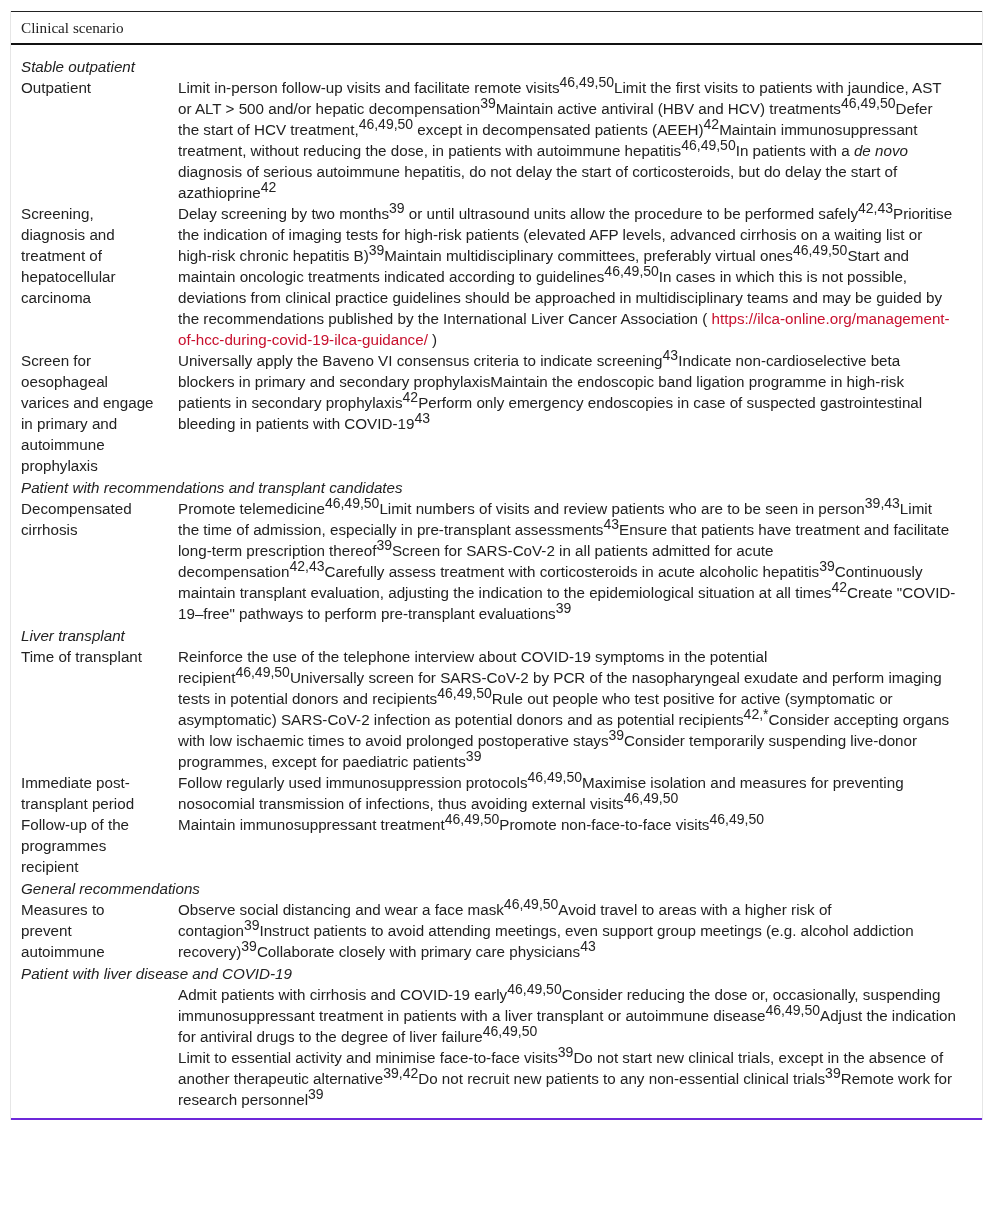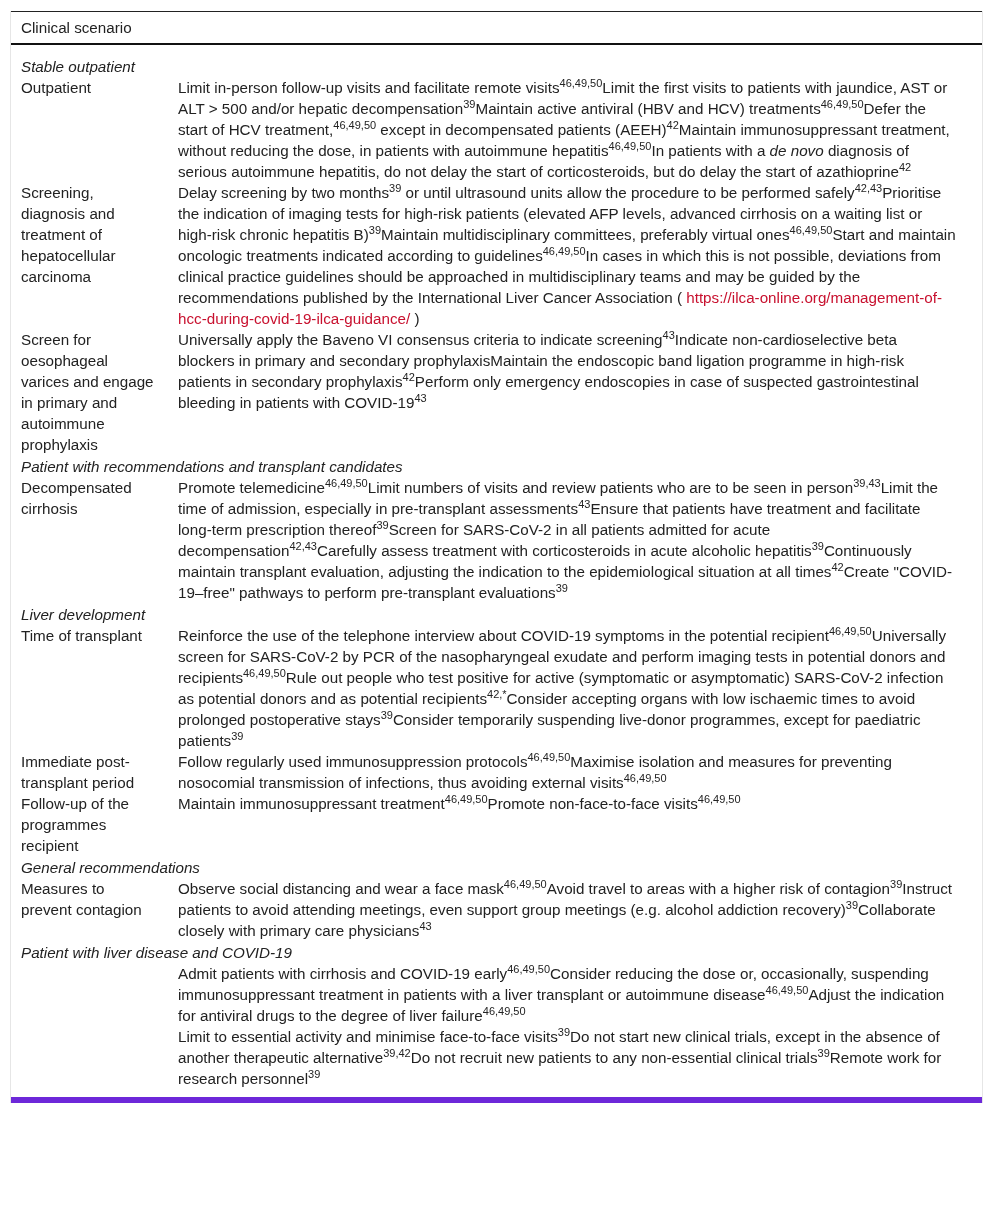--- a/index.html
+++ b/index.html
@@ -24,33 +24,34 @@
       border-collapse: collapse;
       line-height: 21px;
     }
     thead th {
       text-align: left;
       font-weight: normal;
       padding: 5px 10px 5px 10px;
       border-top: 1px solid #222222;
       border-bottom: 2px solid #111111;
       height: 21px;
+      font-family: Liberation Serif, serif;
     }
     tbody td {
       vertical-align: top;
       padding: 0 10px;
     }
-    tbody tr:last-child td { padding-bottom: 8px; border-bottom: 6px solid #6d28d9; }
+    tbody tr:last-child td { padding-bottom: 8px; border-bottom: 2px solid #6d28d9; }
     td.section {
       font-style: italic;
       padding-top: 1px;
     }
     td.scenario { width: 137px; padding-right: 10px; }
     td.rec { padding-right: 25px; }
-    sup { font-size: 11px; line-height: 0; vertical-align: 6px; }
+    sup { font-size: 14px; line-height: 0; vertical-align: 6px; }
     a.link { color: #c8102e; text-decoration: none; }
     em { font-style: italic; margin-top: 26px; }
     .first-section td { padding-top: 11px; }
   </style>
 </head>
 <body>
 
 <div class="table-wrap">
   <table>
     <thead>
@@ -75,39 +76,39 @@
           <td class="rec">Universally apply the Baveno VI consensus criteria to indicate screening<sup>43</sup>Indicate non-cardioselective beta blockers in primary and secondary prophylaxisMaintain the endoscopic band ligation programme in high-risk patients in secondary prophylaxis<sup>42</sup>Perform only emergency endoscopies in case of suspected gastrointestinal bleeding in patients with COVID-19<sup>43</sup></td>
         </tr>
         <tr>
           <td colspan="2" class="section">Patient with recommendations and transplant candidates</td>
         </tr>
         <tr>
           <td class="scenario">Decompensated cirrhosis</td>
           <td class="rec">Promote telemedicine<sup>46,49,50</sup>Limit numbers of visits and review patients who are to be seen in person<sup>39,43</sup>Limit the time of admission, especially in pre-transplant assessments<sup>43</sup>Ensure that patients have treatment and facilitate long-term prescription thereof<sup>39</sup>Screen for SARS-CoV-2 in all patients admitted for acute decompensation<sup>42,43</sup>Carefully assess treatment with corticosteroids in acute alcoholic hepatitis<sup>39</sup>Continuously maintain transplant evaluation, adjusting the indication to the epidemiological situation at all times<sup>42</sup>Create "COVID-19–free" pathways to perform pre-transplant evaluations<sup>39</sup></td>
         </tr>
         <tr>
-          <td colspan="2" class="section">Liver development</td>
+          <td colspan="2" class="section">Liver transplant</td>
         </tr>
         <tr>
           <td class="scenario">Time of transplant</td>
           <td class="rec">Reinforce the use of the telephone interview about COVID-19 symptoms in the potential recipient<sup>46,49,50</sup>Universally screen for SARS-CoV-2 by PCR of the nasopharyngeal exudate and perform imaging tests in potential donors and recipients<sup>46,49,50</sup>Rule out people who test positive for active (symptomatic or asymptomatic) SARS-CoV-2 infection as potential donors and as potential recipients<sup>42,*</sup>Consider accepting organs with low ischaemic times to avoid prolonged postoperative stays<sup>39</sup>Consider temporarily suspending live-donor programmes, except for paediatric patients<sup>39</sup></td>
         </tr>
         <tr>
           <td class="scenario">Immediate post-transplant period</td>
           <td class="rec">Follow regularly used immunosuppression protocols<sup>46,49,50</sup>Maximise isolation and measures for preventing nosocomial transmission of infections, thus avoiding external visits<sup>46,49,50</sup></td>
         </tr>
         <tr>
           <td class="scenario">Follow-up of the programmes recipient</td>
           <td class="rec">Maintain immunosuppressant treatment<sup>46,49,50</sup>Promote non-face-to-face visits<sup>46,49,50</sup></td>
         </tr>
         <tr>
           <td colspan="2" class="section">General recommendations</td>
         </tr>
         <tr>
-          <td class="scenario">Measures to prevent contagion</td>
+          <td class="scenario">Measures to prevent autoimmune</td>
           <td class="rec">Observe social distancing and wear a face mask<sup>46,49,50</sup>Avoid travel to areas with a higher risk of contagion<sup>39</sup>Instruct patients to avoid attending meetings, even support group meetings (e.g. alcohol addiction recovery)<sup>39</sup>Collaborate closely with primary care physicians<sup>43</sup></td>
         </tr>
         <tr>
           <td colspan="2" class="section">Patient with liver disease and COVID-19</td>
         </tr>
         <tr>
           <td class="scenario"></td>
           <td class="rec">Admit patients with cirrhosis and COVID-19 early<sup>46,49,50</sup>Consider reducing the dose or, occasionally, suspending immunosuppressant treatment in patients with a liver transplant or autoimmune disease<sup>46,49,50</sup>Adjust the indication for antiviral drugs to the degree of liver failure<sup>46,49,50</sup></td>
         </tr>
         <tr>

